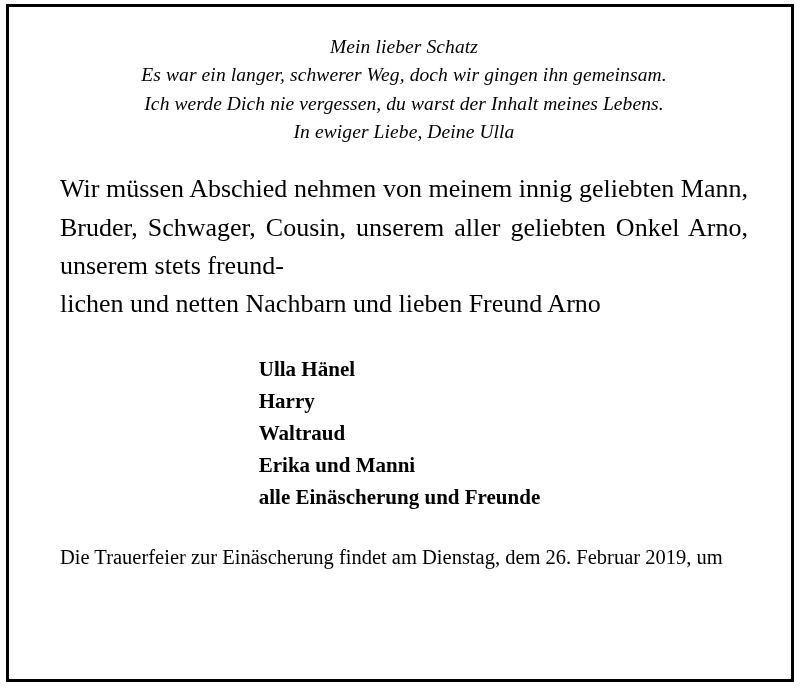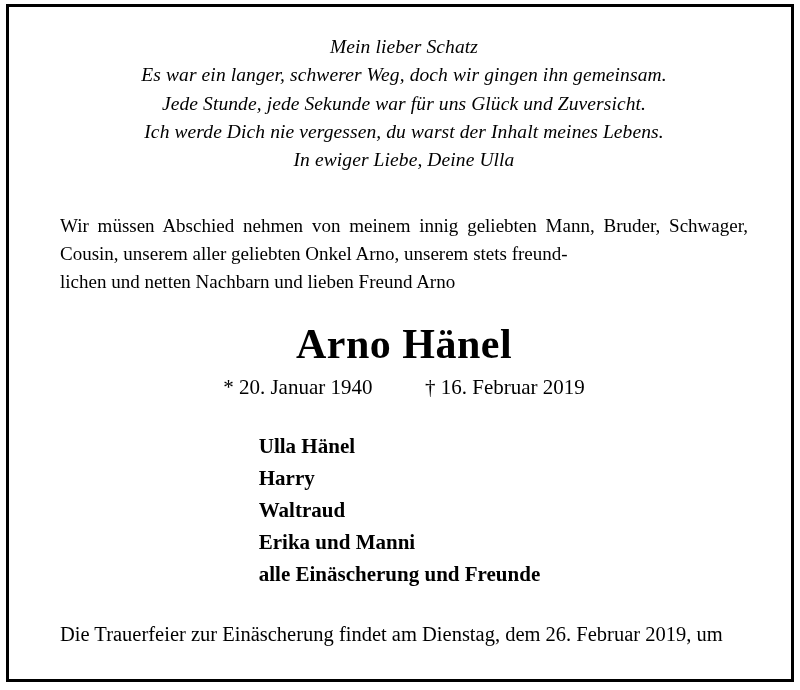--- a/index.html
+++ b/index.html
@@ -43,22 +43,22 @@
     line-height: 1.455;
     letter-spacing: 0.1px;
   }
   .poem-line {
     display: block;
     white-space: nowrap;
   }
 
   
   .announcement {
-    margin-top: 37px;
-    font-size: 19px;
+    margin-top: 24px;
+    font-size: 26px;
     line-height: 1.47;
     text-align: justify;
     text-justify: inter-word;
     hyphens: manual;
   }
   .announcement .lastline {
     display: block;
   }
 
   
@@ -119,38 +119,29 @@
 </style>
 </head>
 <body>
 
 <div class="notice-frame">
   <div class="notice-inner">
 
     <div class="poem">
       <span class="poem-line">Mein lieber Schatz</span>
       <span class="poem-line">Es war ein langer, schwerer Weg, doch wir gingen ihn gemeinsam.</span>
-      <span class="poem-line">Jede Stunde, jede Sekunde war für uns Glück und Zuversicht.</span>
       <span class="poem-line">Ich werde Dich nie vergessen, du warst der Inhalt meines Lebens.</span>
       <span class="poem-line">In ewiger Liebe, Deine Ulla</span>
     </div>
 
     <div class="announcement">
       <span>Wir müssen Abschied nehmen von meinem innig geliebten Mann, Bruder, Schwager, Cousin, unserem aller geliebten Onkel Arno, unserem stets freund-</span>
       <span class="lastline">lichen und netten Nachbarn und lieben Freund Arno</span>
     </div>
 
-    <div class="deceased">
-      <span class="deceased-name">Arno Hänel</span>
-      <span class="deceased-dates">
-        <span class="date-born">* 20. Januar 1940</span>
-        <span class="date-gap"></span>
-        <span class="date-died">† 16. Februar 2019</span>
-      </span>
-    </div>
 
     <div class="mourners">
       <div class="mourners-list">
         <span class="mourner">Ulla Hänel</span>
         <span class="mourner">Harry</span>
         <span class="mourner">Waltraud</span>
         <span class="mourner">Erika und Manni</span>
         <span class="mourner">alle Einäscherung und Freunde</span>
       </div>
     </div>

